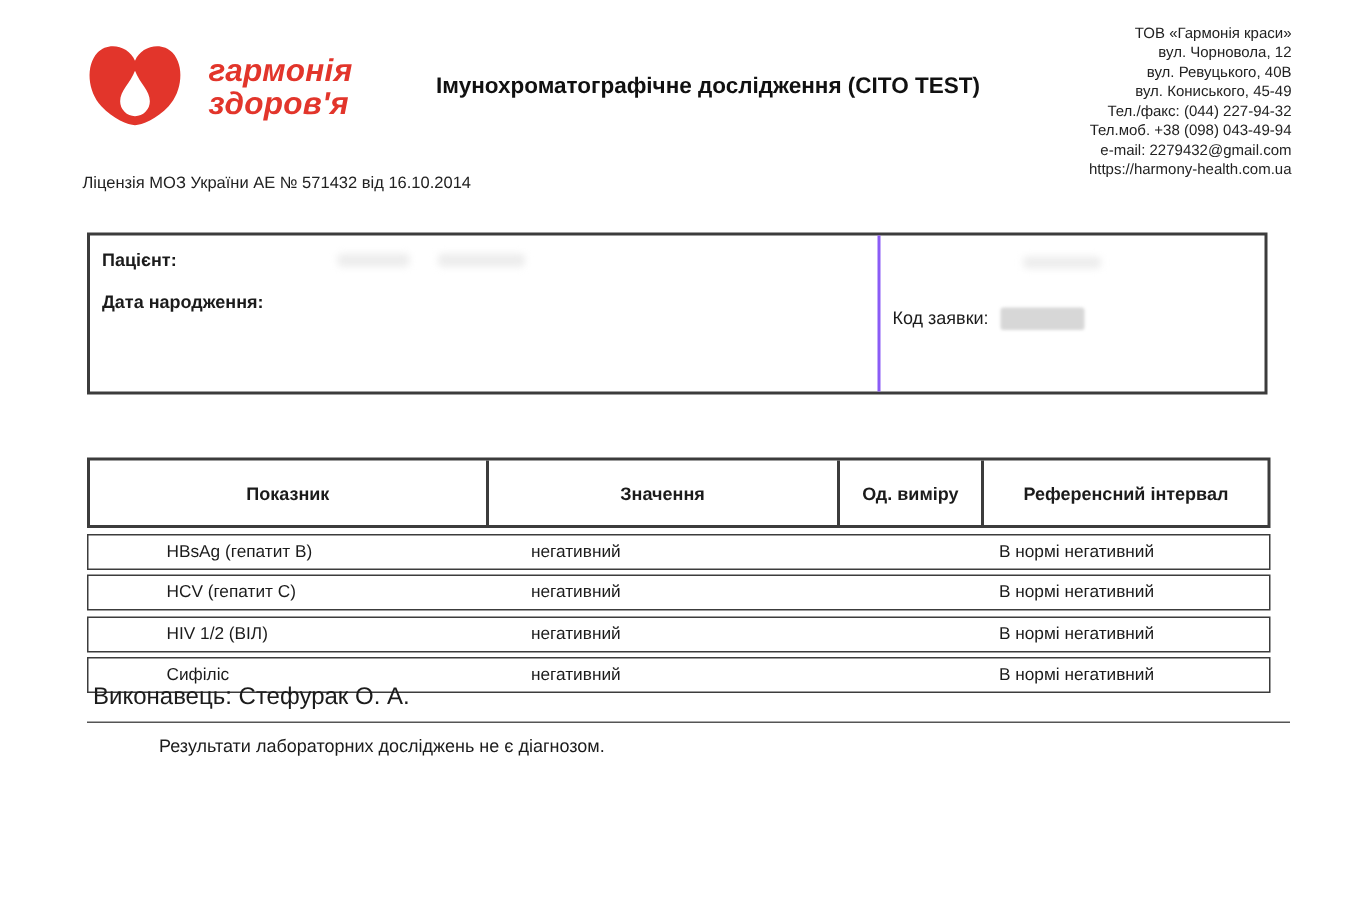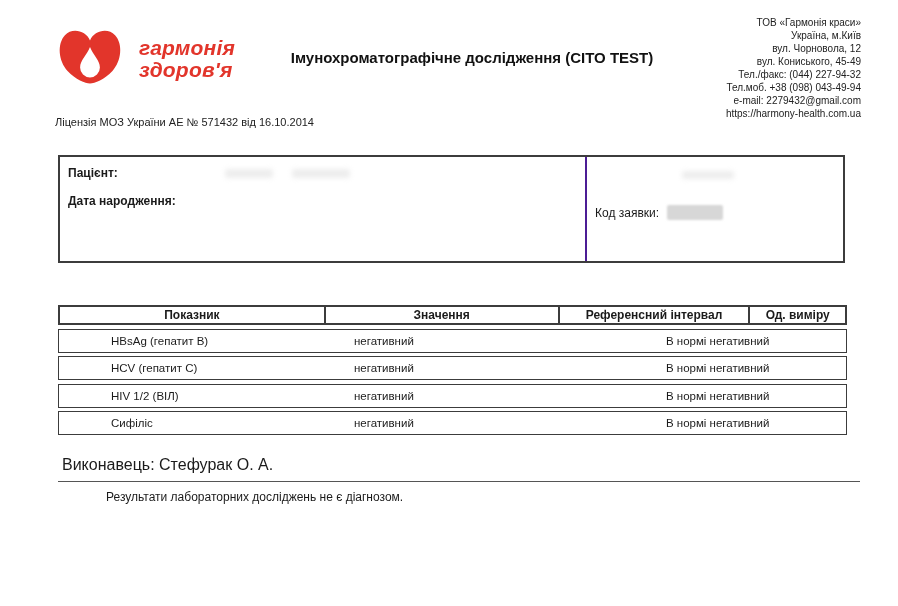--- a/index.html
+++ b/index.html
@@ -35,41 +35,41 @@
   .contacts {
     position: absolute; right: 37px; top: 16px; width: 210px;
     text-align: right; font-size: 10px; line-height: 13px; color: #222;
   }
 
   
   .patient-box {
     position: absolute; left: 58px; top: 155px; width: 787px; height: 108px;
     border: 2px solid #3c3c3c; display: flex;
   }
-  .patient-left { width: 527px; border-right: 2px solid #4c1d95; position: relative; }
+  .patient-left { width: 527px; border-right: 2px solid #8b5cf6; position: relative; }
   .patient-right { flex: 1; position: relative; }
   .pl-label { position: absolute; left: 8px; font-weight: bold; font-size: 12px; }
   .pl-patient { top: 9px; }
   .pl-birth { top: 37px; }
-  .pr-code { position: absolute; left: 8px; top: 48px; font-size: 12px; display: flex; align-items: center; }
+  .pr-code { position: absolute; left: 8px; top: 48px; font-size: 12px; display: flex; }
   .pr-date { position: absolute; left: 8px; bottom: 8px; font-size: 12px; }
   .redact {
     display: inline-block; margin-left: 8px;
     width: 56px; height: 15px; background: #d7d7d7;
     border-radius: 2px; filter: blur(1.2px);
   }
   .smudge { position: absolute; background: #ededed; border-radius: 3px; filter: blur(2.5px); }
   .sm1 { left: 165px; top: 12px; width: 48px; height: 9px; }
   .sm2 { left: 232px; top: 12px; width: 58px; height: 9px; }
   .sm3 { left: 95px; top: 14px; width: 52px; height: 8px; }
 
   
   .results { position: absolute; left: 58px; top: 305px; width: 789px; }
   .t-header {
-    display: flex; border: 2px solid #3c3c3c; height: 20px;
+    display: flex; border: 2px solid #3c3c3c; height: 47px;
     font-weight: bold; font-size: 12px; align-items: stretch;
   }
   .t-header .c {
     display: flex; align-items: center; justify-content: center; text-align: center;
   }
   .t-header .c + .c { border-left: 2px solid #3c3c3c; }
   .t-row {
     display: flex; border: 1.5px solid #3c3c3c; height: 24px;
     margin-top: 3.5px; font-size: 11.5px; align-items: center; padding-left: 46px;
   }
@@ -103,22 +103,22 @@
       <div>здоров'я</div>
     </div>
   </div>
 
   <div class="license">Ліцензія МОЗ України АЕ № 571432 від 16.10.2014</div>
 
   <div class="doc-title">Імунохроматографічне дослідження (CITO TEST)</div>
 
   <div class="contacts">
     <div>ТОВ «Гармонія краси»</div>
-    <div>Україна, м.Київ</div>
     <div>вул. Чорновола, 12</div>
+    <div>вул. Ревуцького, 40В</div>
     <div>вул. Кониського, 45-49</div>
     <div>Тел./факс: (044) 227-94-32</div>
     <div>Тел.моб. +38 (098) 043-49-94</div>
     <div>e-mail: 2279432@gmail.com</div>
     <div>https://harmony-health.com.ua</div>
   </div>
 
   <div class="patient-box">
     <div class="patient-left">
       <div class="pl-label pl-patient">Пацієнт:</div>
@@ -132,22 +132,22 @@
         <span>Код заявки:</span>
         <span class="redact"></span>
       </div>
     </div>
   </div>
 
   <div class="results">
     <div class="t-header">
       <div class="c c1">Показник</div>
       <div class="c c2">Значення</div>
+      <div class="c c3">Од. виміру</div>
       <div class="c c4">Референсний інтервал</div>
-      <div class="c c3">Од. виміру</div>
     </div>
 
     <div class="t-row">
       <div class="c1">HBsAg (гепатит B)</div>
       <div class="c2">негативний</div>
       <div class="c3"></div>
       <div class="c4">В нормі негативний</div>
     </div>
     <div class="t-row">
       <div class="c1">HCV (гепатит C)</div>

